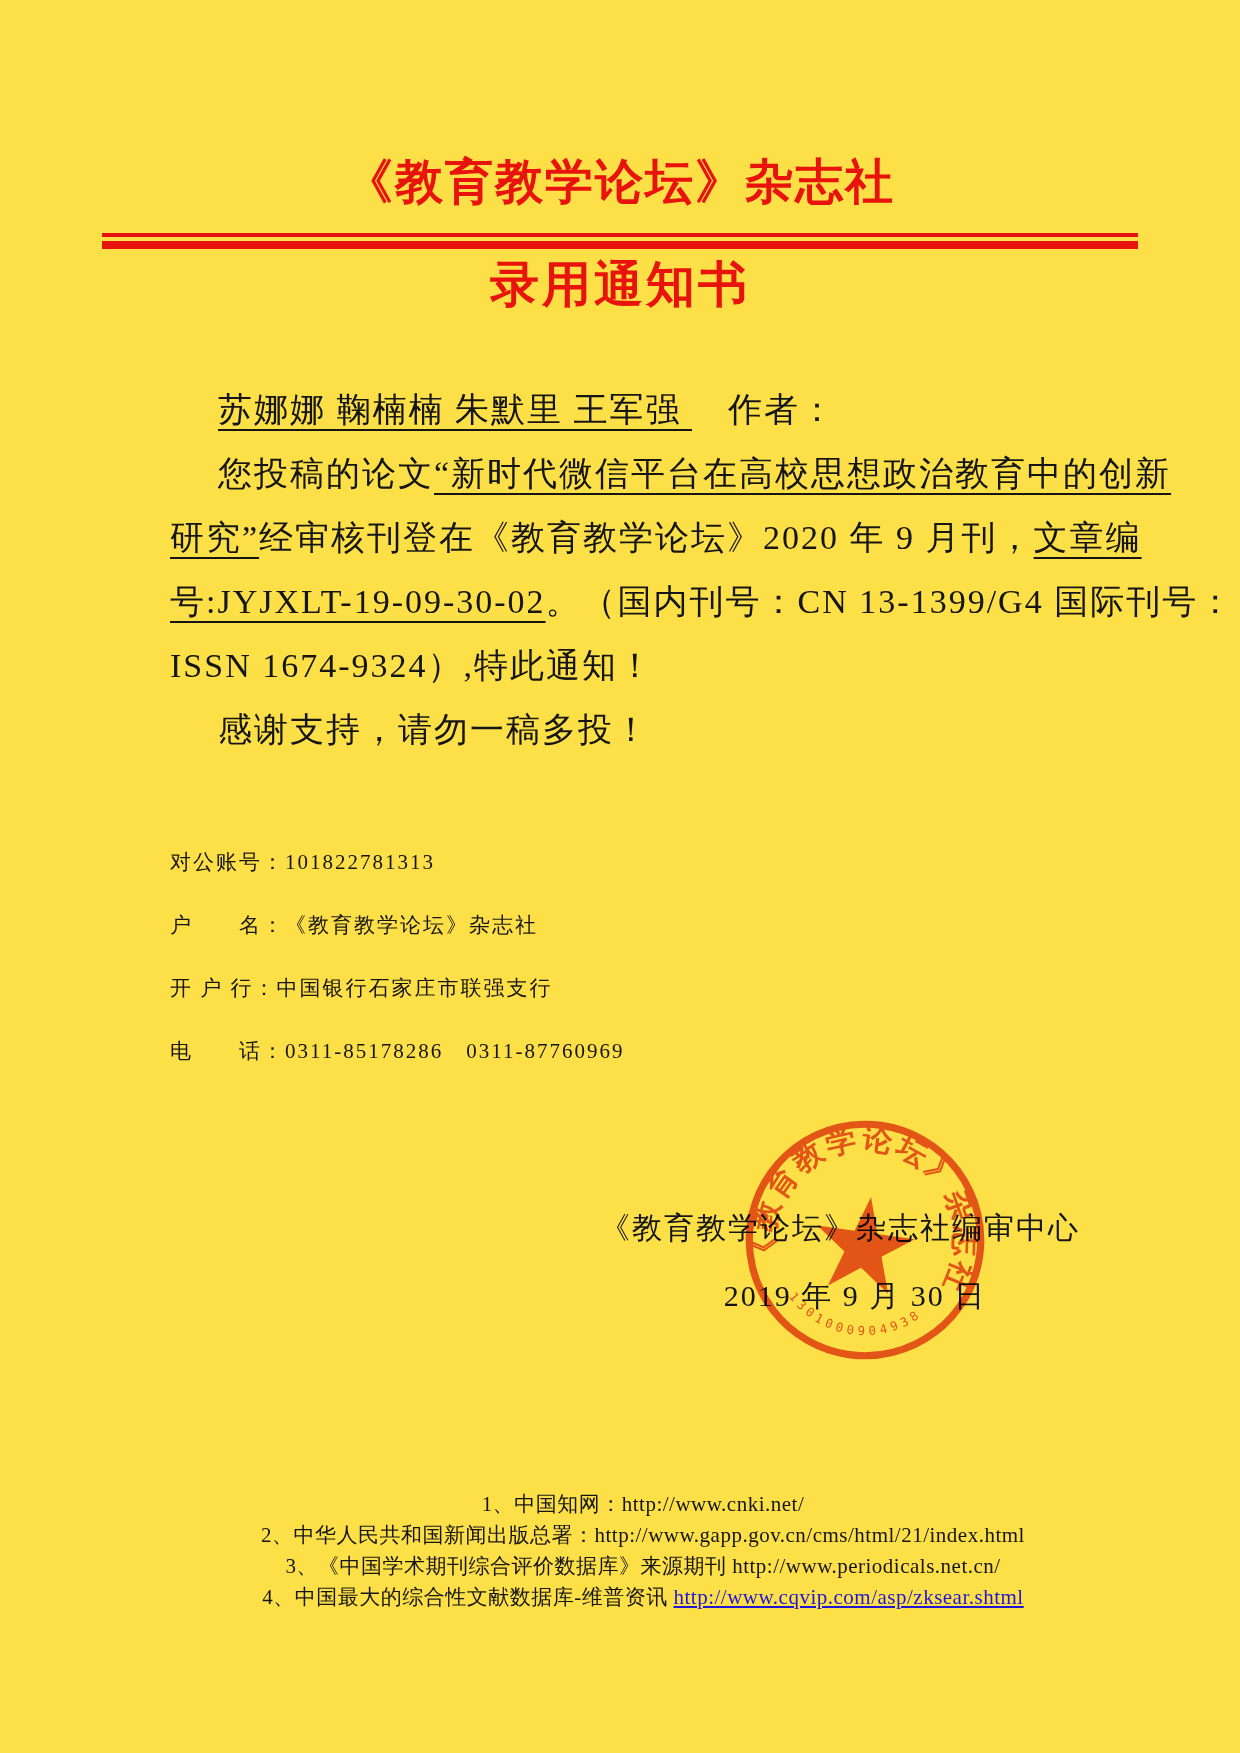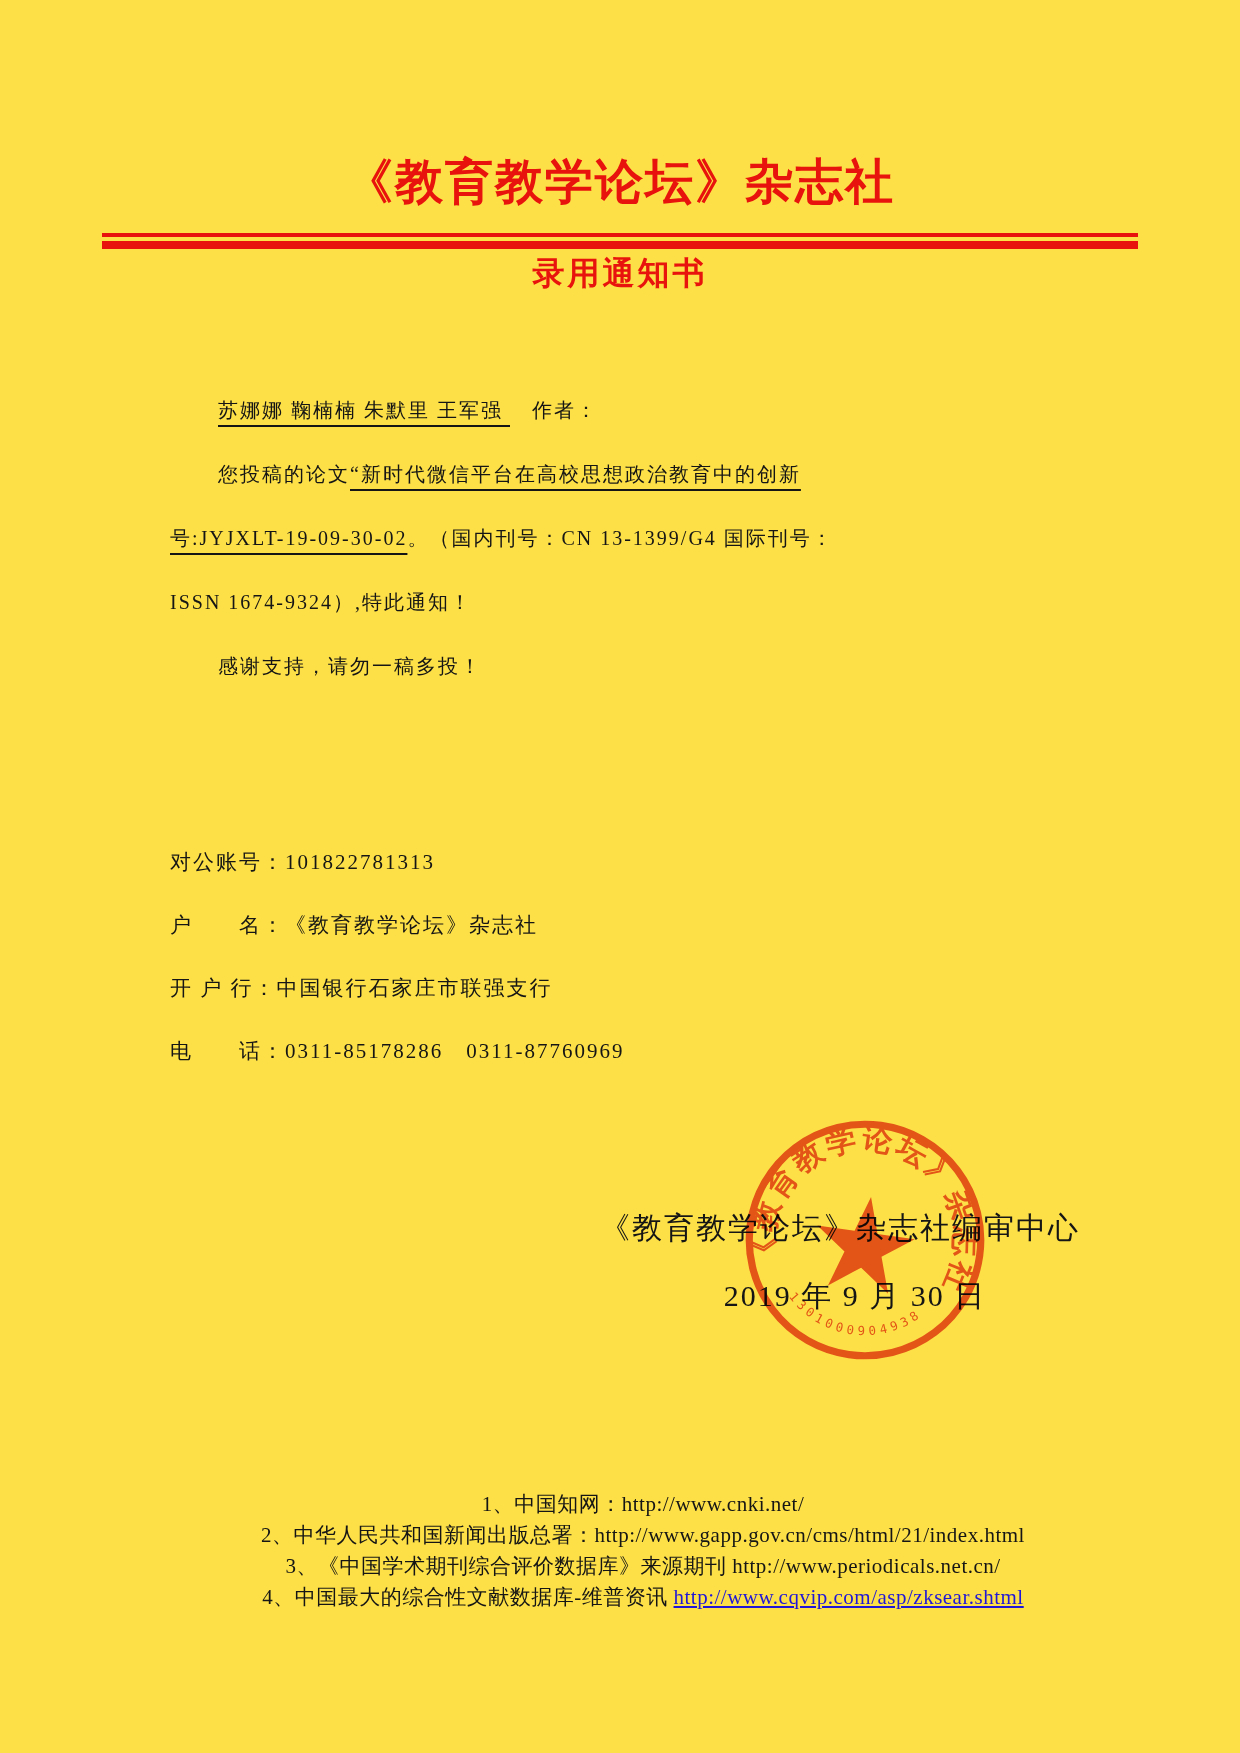--- a/index.html
+++ b/index.html
@@ -17,27 +17,27 @@
     text-align:center;
     font-size:48px; font-weight:bold;
     letter-spacing:2px;
   }
   .rule-thin  { position:absolute; top:233px; left:102px; right:102px; height:4px; }
   .rule-thick { position:absolute; top:241px; left:102px; right:102px; height:8px; }
   .doc-subtitle {
     position:absolute; top:252px; left:0; width:100%;
     text-align:center;
     font-family:"Liberation Sans","DejaVu Sans",sans-serif;
-    font-size:32px; font-weight:bold;
+    font-size:49px; font-weight:bold;
     letter-spacing:3px;
   }
   
   .letter-body {
     position:absolute; top:378px; left:170px; width:915px;
-    font-size:20px; letter-spacing:2px;
+    font-size:34px; letter-spacing:2px;
   }
   .body-line { height:64px; line-height:64px; white-space:nowrap; }
   .indent { padding-left:48px; }
   .u {
     text-decoration:underline;
     text-decoration-thickness:2px;
     text-underline-offset:8px;
   }
   
   .account {
@@ -79,20 +79,23 @@
   <div class="rule-thin" style="background:#e8130c"></div>
   <div class="rule-thick" style="background:#e8130c"></div>
   <div class="doc-subtitle" style="color:#e8130c">录用通知书</div>
 
   <div class="letter-body">
     <div class="body-line indent">
       <span class="u">苏娜娜 鞠楠楠 朱默里 王军强 </span><span>　作者：</span>
     </div>
     <div class="body-line indent">
       <span>您投稿的论文</span><span class="u">“新时代微信平台在高校思想政治教育中的创新</span>
+    </div>
+    <div class="body-line">
+      <span class="u">研究”</span><span>经审核刊登在《教育教学论坛》2020 年 9 月刊，</span><span class="u">文章编</span>
     </div>
     <div class="body-line">
       <span class="u">号:JYJXLT-19-09-30-02</span><span>。（国内刊号：CN 13-1399/G4 国际刊号：</span>
     </div>
     <div class="body-line">
       <span>ISSN 1674-9324）,特此通知！</span>
     </div>
     <div class="body-line indent">
       <span>感谢支持，请勿一稿多投！</span>
     </div>

